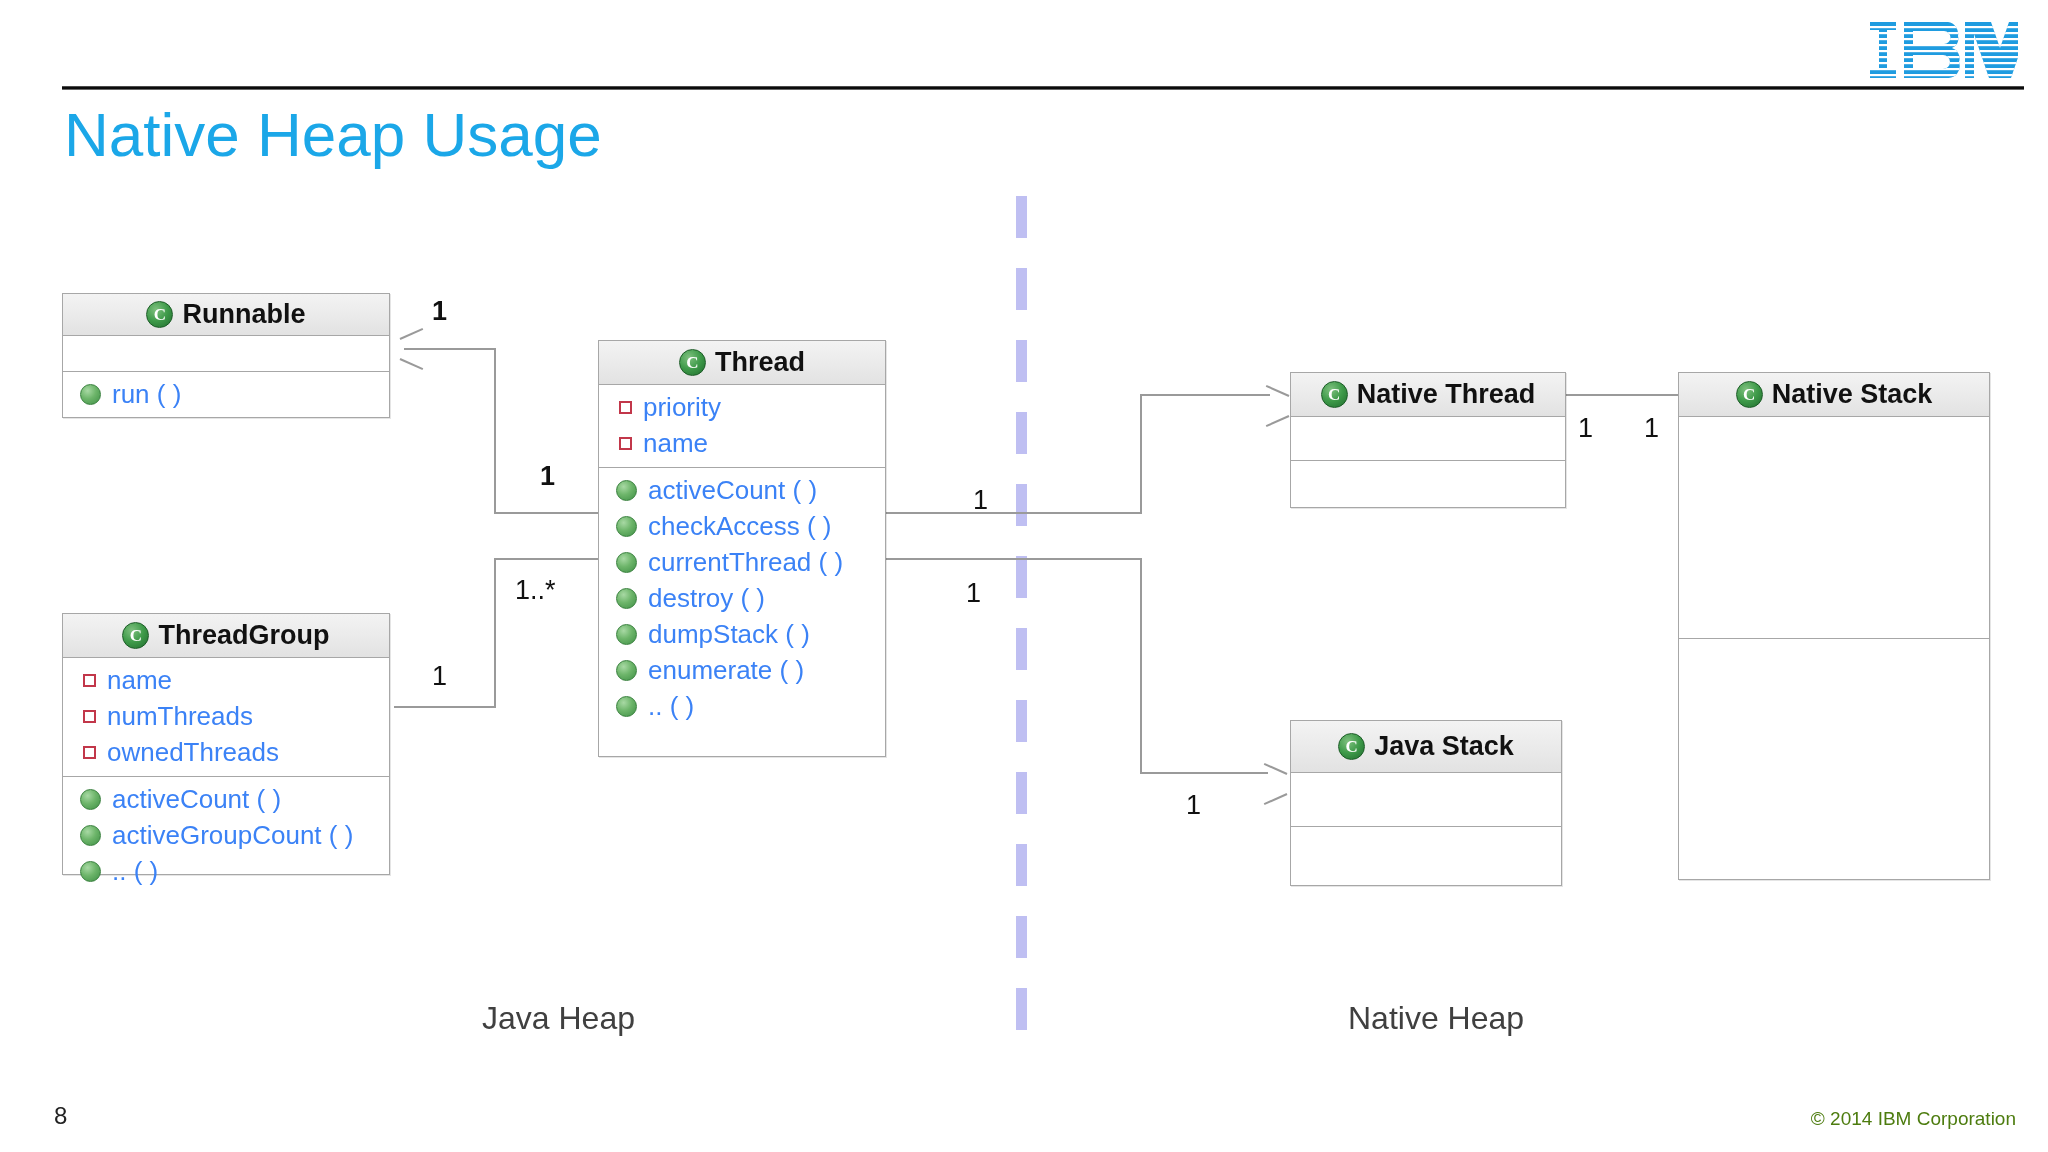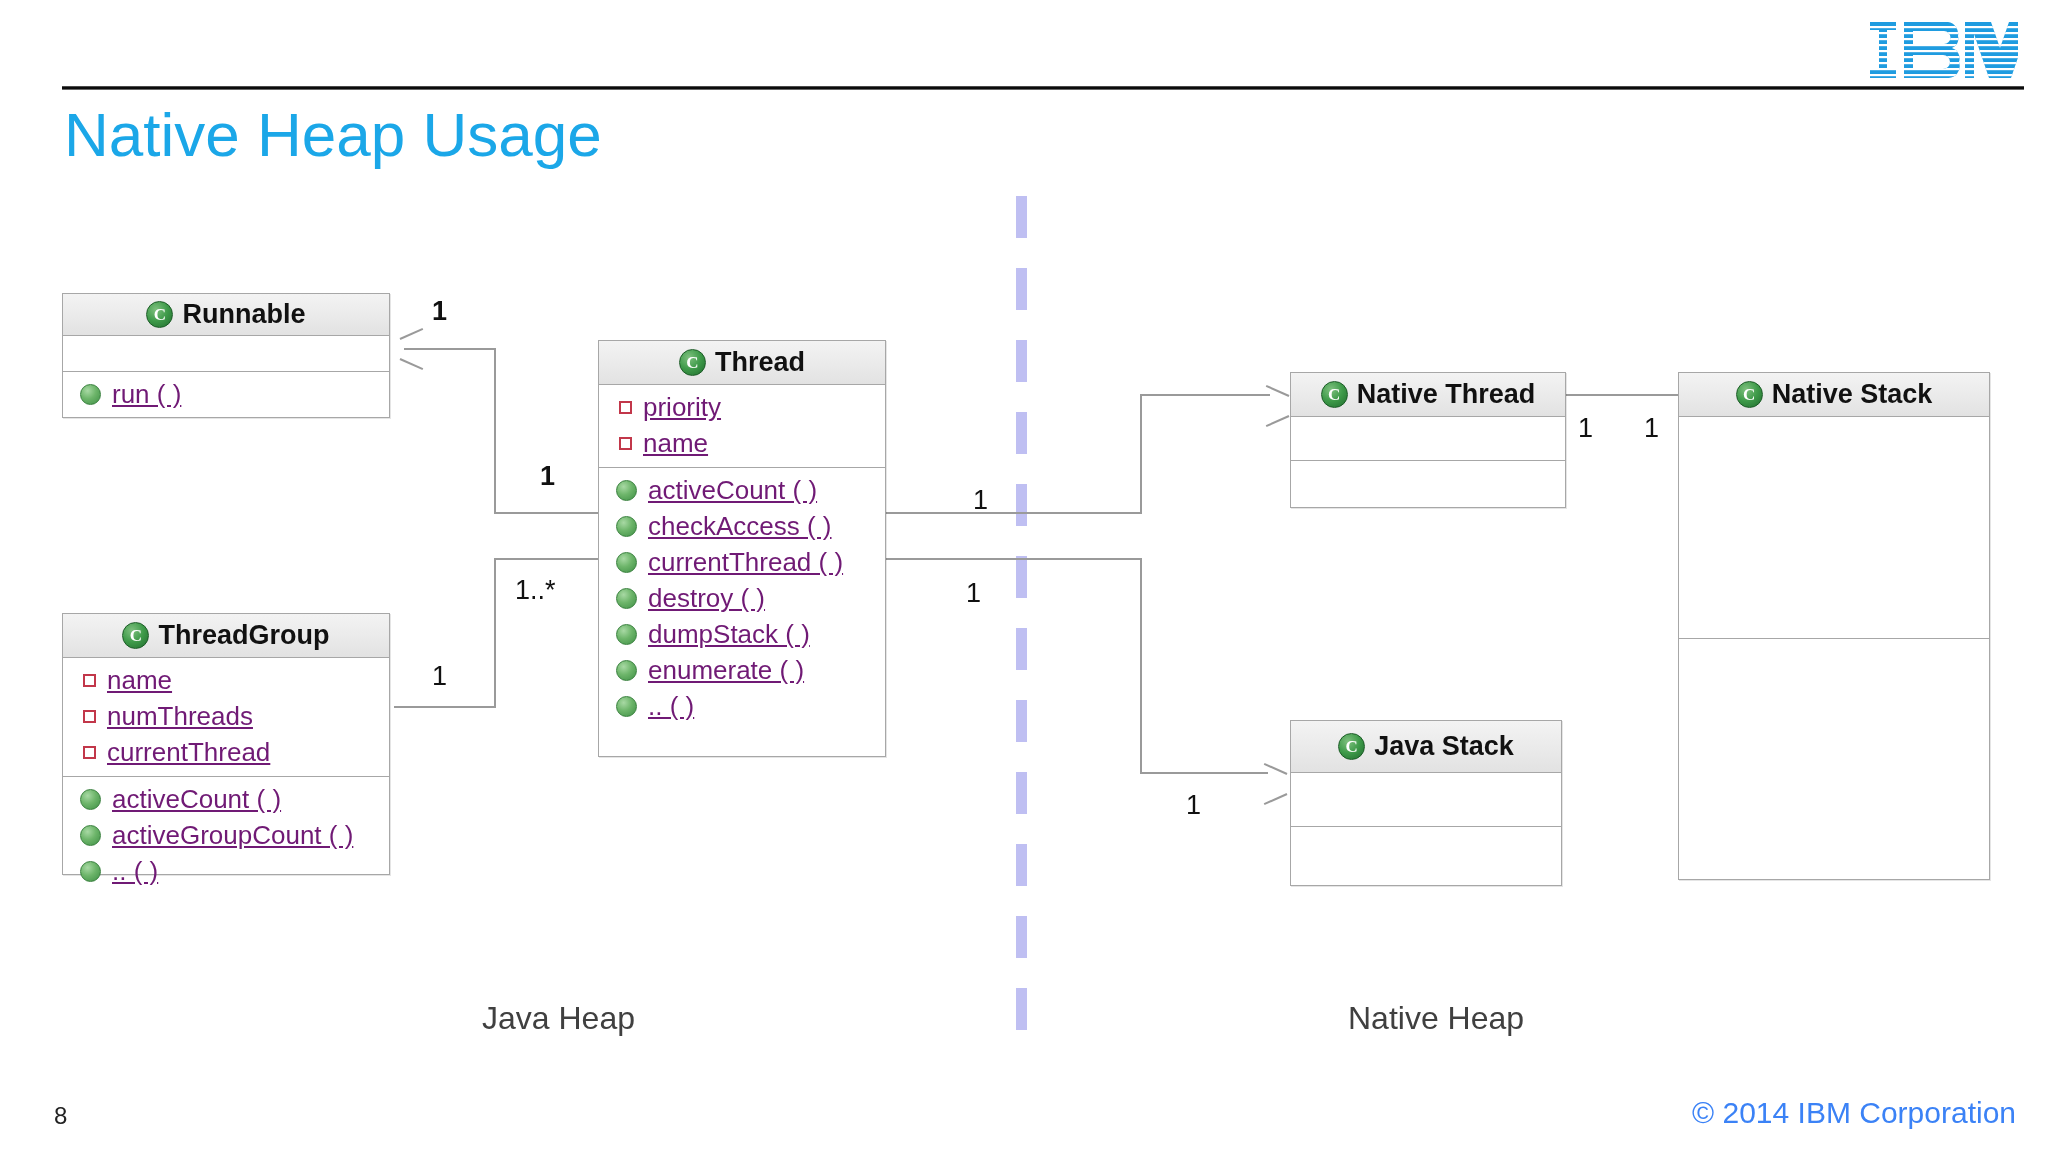--- a/index.html
+++ b/index.html
@@ -80,23 +80,22 @@
     padding: 4px 0 6px 0;
   }
   .uml-sec.last { border-bottom: none; }
   .uml-row {
     display: flex;
     align-items: center;
     gap: 11px;
     padding: 0 0 0 16px;
     font-size: 26px;
     line-height: 36px;
-    color: #701a75;
-    white-space: nowrap;
-    text-decoration: underline;
+    color: #3b82f6;
+    white-space: nowrap;
   }
 
   
   .ico-class {
     width: 25px; height: 25px;
     border-radius: 50%;
     background: radial-gradient(circle at 36% 30%, #7fc07f 0%, #3f9b4a 48%, #1e6b2c 100%);
     border: 1px solid #1c5c27;
     display: inline-flex;
     align-items: center;
@@ -182,22 +181,22 @@
   
   .page-num {
     position: absolute;
     left: 54px; bottom: 22px;
     font-size: 24px;
     color: #222;
   }
   .copyright {
     position: absolute;
     right: 32px; bottom: 22px;
-    font-size: 30px;
-    color: #3b82f6;
+    font-size: 19px;
+    color: #4d7c0f;
     white-space: nowrap;
   }
 </style>
 </head>
 <body>
 
 <div id="slide">
 
   <div class="ibm-logo">
     <svg viewBox="0 0 148 56" width="148" height="56" aria-label="IBM">
@@ -339,21 +338,21 @@
       <div class="uml-row">
         <span class="ico-field"></span>
         <span>name</span>
       </div>
       <div class="uml-row">
         <span class="ico-field"></span>
         <span>numThreads</span>
       </div>
       <div class="uml-row">
         <span class="ico-field"></span>
-        <span>currentThread</span>
+        <span>ownedThreads</span>
       </div>
     </div>
     <div class="uml-sec last">
       <div class="uml-row">
         <span class="ico-method"></span>
         <span>activeCount ( )</span>
       </div>
       <div class="uml-row">
         <span class="ico-method"></span>
         <span>activeGroupCount ( )</span>

